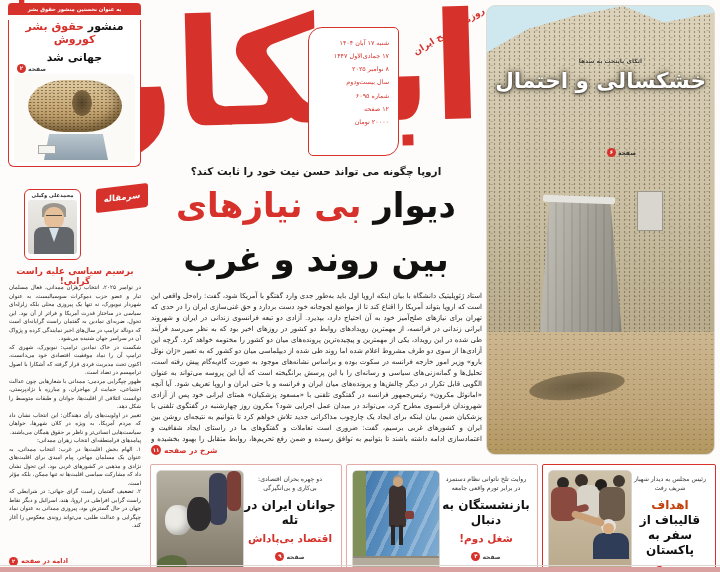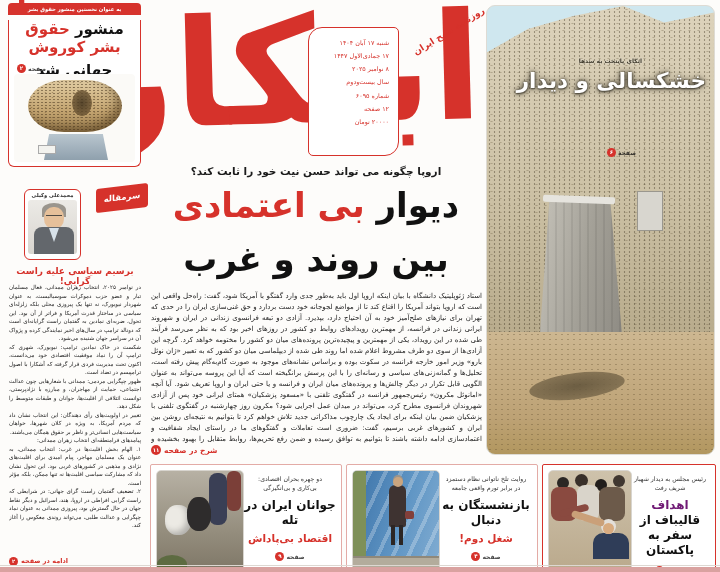--- a/index.html
+++ b/index.html
@@ -20,21 +20,21 @@
              font-weight:bold; font-size:7.5px; direction:rtl; }
   .rednote .num { width:10px; height:10px; border-radius:50%; background:#d6322b; color:#fff;
                   font-size:5.5px; line-height:10px; text-align:center; }
 
   
   #cyrus-box { left:8px; top:3px; width:133px; height:159px; z-index:5; }
   #cyrus-bar { height:12px; background:#d6322b; border-radius:4px 4px 0 0; color:#fff;
                font-size:5.3px; line-height:12px; text-align:center; font-weight:bold; }
   #cyrus-body { height:147px; border:1px solid #d6322b; border-top:none;
                 border-radius:0 0 6px 6px; background:#fff; position:relative; }
-  .cyrus-title { text-align:center; font-weight:bold; font-size:15px; color:#111; margin-top:5px; }
+  .cyrus-title { text-align:center; font-weight:bold; font-size:11px; color:#111; margin-top:5px; }
   .cyrus-title .red { color:#d6322b; }
   #cyrus-badge { position:absolute; left:8px; top:44px; }
   #cyrus-img { position:absolute; left:5px; right:5px; bottom:4px; height:88px; background:#fbfaf7;
                border-radius:4px; overflow:hidden; }
   #cylinder { position:absolute; left:14px; top:6px; width:94px; height:52px; border-radius:46% / 60%;
               background:
                 radial-gradient(rgba(66,48,26,.5) .7px, transparent 1.2px),
                 radial-gradient(rgba(104,80,44,.4) .6px, transparent 1.1px),
                 linear-gradient(180deg,#e2cda3,#c3a470 60%,#9e8152);
               background-size:4px 3px,7px 5px,100% 100%;
@@ -138,21 +138,21 @@
   .bbox .btxt { position:absolute; right:5px; top:9px; width:92px; text-align:center; }
   .bk { font-size:6.2px; color:#333; line-height:1.5; }
   .bt { font-size:12px; font-weight:bold; color:#101010; margin-top:5px; line-height:1.25; }
   .br { font-size:10.5px; font-weight:bold; color:#d6322b; margin-top:4px; }
   .bbadge { margin-top:6px; }
   #bbox-a { left:150px; width:192px; }
   #bbox-b { left:346px; width:192px;text-decoration:underline; }
   #bbox-c { left:542px; width:174px; border:1.4px solid #d6322b; }
   #bbox-c .bimg { width:84px; }
   #bbox-c .btxt { width:80px; }
-  #bbox-c .bt .red { color:#701a75; }
+  #bbox-c .bt .red { color:#c2410c; }
 
   
   #img-street { background:linear-gradient(180deg,#b7b1a4 0%,#948d7d 60%,#7e7666 100%); }
   .st-fig1 { position:absolute; left:8px; top:34px; width:26px; height:30px; border-radius:45%;
           background:#eceae4; box-shadow:inset -4px -3px 6px rgba(0,0,0,.25); }
   .st-fig2 { position:absolute; left:30px; top:26px; width:24px; height:34px; border-radius:45%;
           background:#2e2c2c; }
   .st-fig3 { position:absolute; left:52px; top:2px; width:18px; height:52px; border-radius:8px;
           background:#3a3f55; }
   .st-fig4 { position:absolute; left:70px; top:0; width:14px; height:40px; border-radius:6px;
@@ -233,30 +233,30 @@
 
   <div id="photo-story" class="abs">
     <div id="ph-mountain"></div>
     <div id="ph-shadow"></div>
     <div id="ph-dam"></div>
     <div id="ph-dam-rim"></div>
     <div id="ph-tower"></div>
     <div id="ph-drybed"></div>
     <div id="ph-water"></div>
     <div id="ph-kicker">اتکای پایتخت به سدها</div>
-    <div id="ph-line1" class="ph-line">خشکسالی و دیدار</div>
+    <div id="ph-line1" class="ph-line">خشکسالی و احتمال</div>
     <div id="ph-badge" class="badge">
       <span class="lbl">صفحه</span>
       <span class="num">۶</span>
     </div>
   </div>
 
   <div id="lead-kicker" class="abs">اروپا چگونه می تواند حسن نیت خود را ثابت کند؟</div>
   <div id="lead-h1" class="abs">
-    <div><span>دیوار </span><span class="red">بی اعتمادی</span></div>
+    <div><span>دیوار </span><span class="red">بی نیازهای</span></div>
     <div>بین روند و غرب</div>
   </div>
   <div id="lead-body" class="abs">استاد ژئوپلیتیک دانشگاه با بیان اینکه اروپا اول باید به‌طور جدی وارد گفتگو با آمریکا شود، گفت: راه‌حل واقعی این است که اروپا بتواند آمریکا را اقناع کند تا از مواضع لجوجانه خود دست بردارد و حق غنی‌سازی ایران را در حدی که تهران برای نیازهای صلح‌آمیز خود به آن احتیاج دارد، بپذیرد. آزادی دو تبعه فرانسوی زندانی در ایران و شهروند ایرانی زندانی در فرانسه، از مهمترین رویدادهای روابط دو کشور در روزهای اخیر بود که به نظر می‌رسد فرآیند طی شده در این رویداد، یکی از مهمترین و پیچیده‌ترین پرونده‌های میان دو کشور را مختومه خواهد کرد. گرچه این آزادی‌ها از سوی دو طرف مشروط اعلام شده اما روند طی شده از دیپلماسی میان دو کشور که به تعبیر «ژان نوئل بارو» وزیر امور خارجه فرانسه در سکوت بوده و براساس نشانه‌های موجود به صورت گام‌به‌گام پیش رفته است، تحلیل‌ها و گمانه‌زنی‌های سیاسی و رسانه‌ای را با این پرسش برانگیخته است که آیا این پروسه می‌تواند به عنوان الگویی قابل تکرار در دیگر چالش‌ها و پرونده‌های میان ایران و فرانسه و یا حتی ایران و اروپا تعریف شود. آیا آنچه «امانوئل مکرون» رئیس‌جمهور فرانسه در گفتگوی تلفنی با «مسعود پزشکیان» همتای ایرانی خود پس از آزادی شهروندان فرانسوی مطرح کرد، می‌تواند در میدان عمل اجرایی شود؟ مکرون روز چهارشنبه در گفتگوی تلفنی با پزشکیان ضمن بیان اینکه برای ایجاد یک چارچوب مذاکراتی جدید تلاش خواهم کرد تا بتوانیم به نتیجه‌ای روشن بین ایران و کشورهای غربی برسیم، گفت: ضروری است تعاملات و گفتگوهای ما در راستای ایجاد شفافیت و اعتمادسازی ادامه داشته باشند تا بتوانیم به توافق رسیده و ضمن رفع تحریم‌ها، روابط متقابل را بهبود بخشیده و گسترش دهیم.</div>
   <div id="lead-more" class="abs rednote">
     <span>شرح در صفحه</span>
     <span class="num">۱۱</span>
   </div>
 
   <div id="ed-tab" class="abs">سرمقاله</div>
   <div id="ed-author" class="abs">

